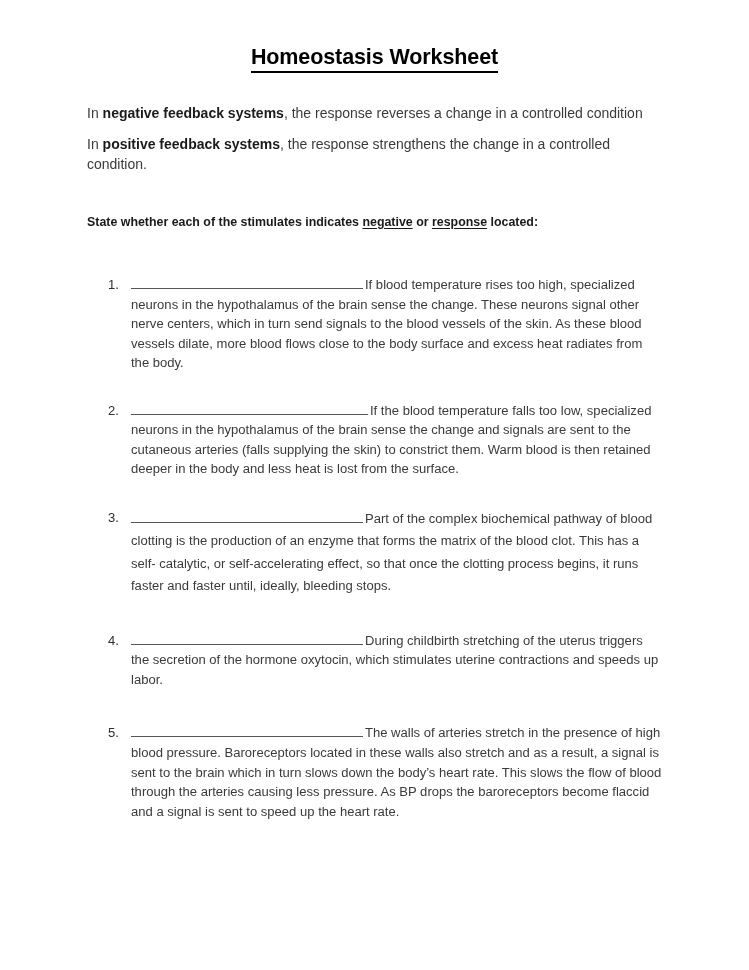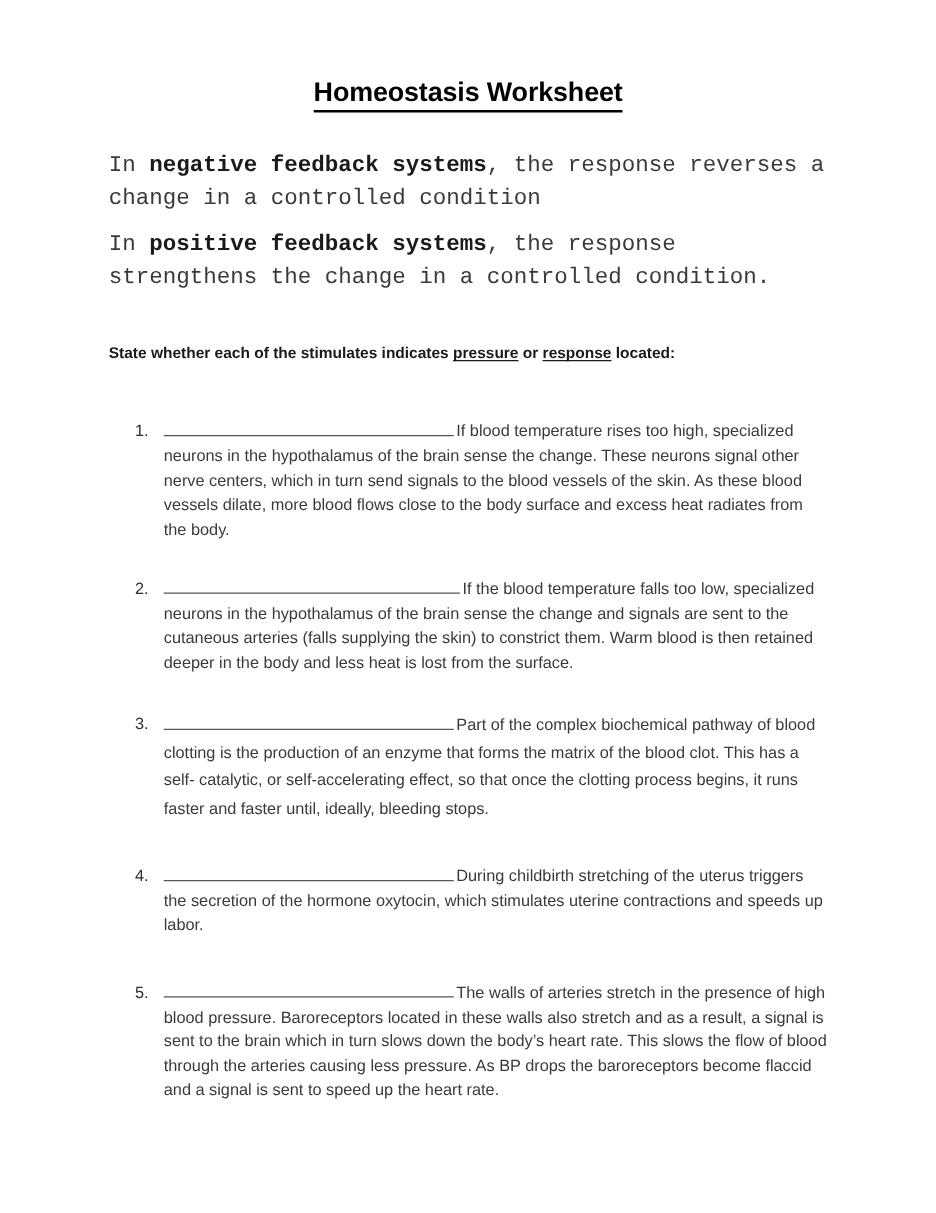--- a/index.html
+++ b/index.html
@@ -32,36 +32,35 @@
   }
 
   
   .doc-title {
     text-align: center;
     font-size: 21.5px;
     font-weight: bold;
     color: #000000;
     letter-spacing: -0.1px;
     margin: 0;
-    padding-top: 62px;
+    padding-top: 45px;
     line-height: 1.15;
   }
   .doc-title .ul {
     border-bottom: 2.2px solid #000000;
     padding-bottom: 1px;
     display: inline-block;
   }
 
   
   .intro {
-    font-size: 18px;
+    font-size: 14px;
     line-height: 1.45;
     margin: 0;
     color: #3a3a3a;
-    font-family: Liberation Mono, monospace;
   }
   .intro.first { margin-top: 30px; }
   .intro.second { margin-top: 11px; }
   .intro b { color: #1a1a1a; font-weight: bold; }
 
   
   .instruction {
     font-size: 12.4px;
     font-weight: bold;
     color: #1a1a1a;
@@ -123,21 +122,21 @@
 
 <div class="page">
   <div class="content">
 
     <h1 class="doc-title"><span class="ul">Homeostasis Worksheet</span></h1>
 
     <p class="intro first"><span>In </span><b>negative feedback systems</b><span>, the response reverses a change in a controlled condition</span></p>
 
     <p class="intro second"><span>In </span><b>positive feedback systems</b><span>, the response strengthens the change in a controlled condition.</span></p>
 
-    <p class="instruction"><span>State whether each of the stimulates indicates </span><u>pressure</u><span> or </span><u>response</u><span> located:</span></p>
+    <p class="instruction"><span>State whether each of the stimulates indicates </span><u>negative</u><span> or </span><u>response</u><span> located:</span></p>
 
     <ol class="qlist">
 
       <li class="qitem i1"><span class="qnum">1.</span><span class="blank"></span><span>If blood temperature rises too high, specialized neurons in the hypothalamus of the brain sense the change. These neurons signal other nerve centers, which in turn send signals to the blood vessels of the skin. As these blood vessels dilate, more blood flows close to the body surface and excess heat radiates from the body.</span></li>
 
       <li class="qitem i2"><span class="qnum">2.</span><span class="blank"></span><span>If the blood temperature falls too low, specialized neurons in the hypothalamus of the brain sense the change and signals are sent to the cutaneous arteries (falls supplying the skin) to constrict them. Warm blood is then retained deeper in the body and less heat is lost from the surface.</span></li>
 
       <li class="qitem i3"><span class="qnum">3.</span><span class="blank"></span><span>Part of the complex biochemical pathway of blood clotting is the production of an enzyme that forms the matrix of the blood clot. This has a self- catalytic, or self-accelerating effect, so that once the clotting process begins, it runs faster and faster until, ideally, bleeding stops.</span></li>
 
       <li class="qitem i4"><span class="qnum">4.</span><span class="blank"></span><span>During childbirth stretching of the uterus triggers the secretion of the hormone oxytocin, which stimulates uterine contractions and speeds up labor.</span></li>

